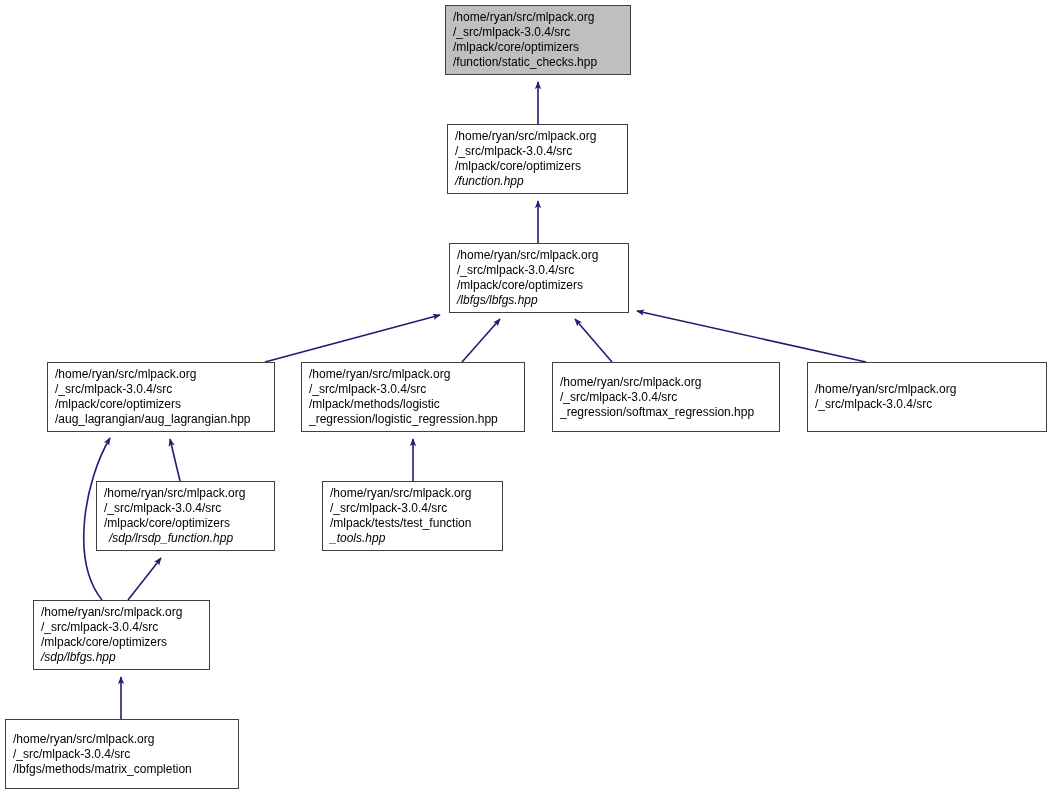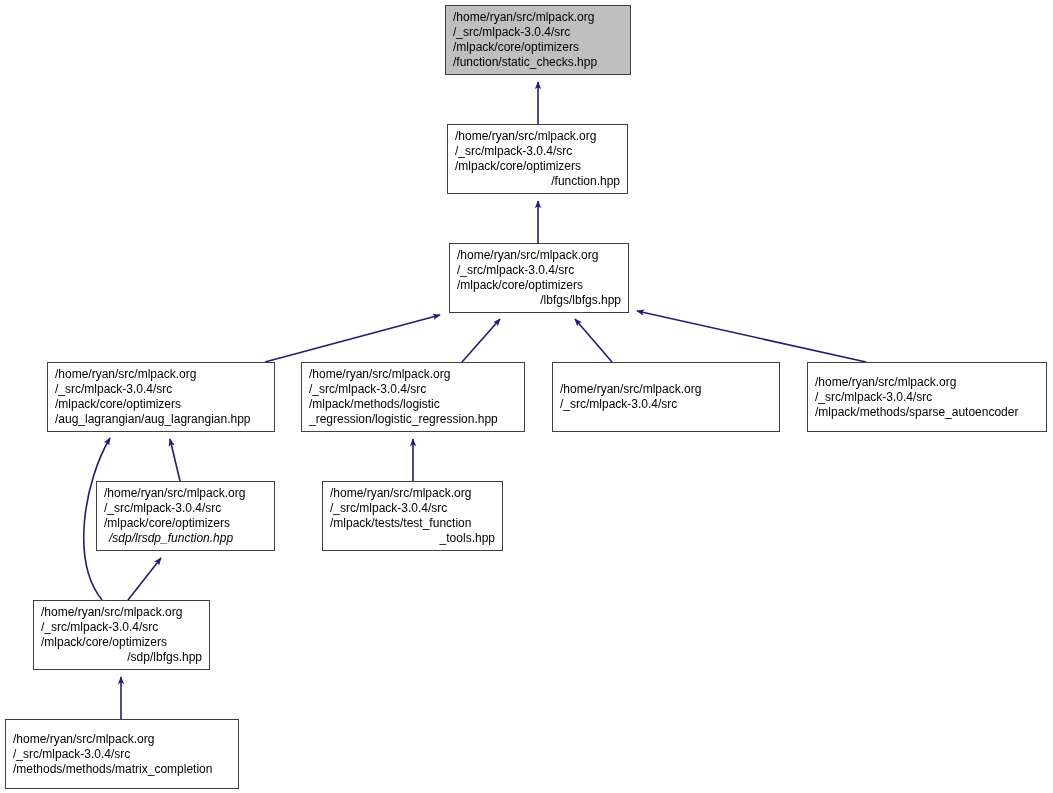--- a/index.html
+++ b/index.html
@@ -45,21 +45,22 @@
   .node .node-label {
     font-family: "Liberation Sans", sans-serif;
     font-size: 12px;
     line-height: 15px;
     color: #000000;
     white-space: pre;
     text-align: left;
     padding: 0 7px;
   }
   .node .node-label.center {
-    text-align: right;
+    text-align: left;
+    font-style: italic;
   }
   .node .node-label.pad-ind {
     padding-left: 12px;
     font-style: italic;
   }
 </style>
 </head>
 <body>
 
 <div id="graph-root" style="background: rgb(255, 255, 255);">
@@ -107,25 +108,25 @@
     </div>
     <div class="node" style="left: 301px; top: 362px; width: 224px; height: 70px; background: rgb(255, 255, 255); border-color: rgb(64, 64, 64);">
       <div class="node-label">/home/ryan/src/mlpack.org</div>
       <div class="node-label">/_src/mlpack-3.0.4/src</div>
       <div class="node-label">/mlpack/methods/logistic</div>
       <div class="node-label">_regression/logistic_regression.hpp</div>
     </div>
     <div class="node" style="left: 552px; top: 362px; width: 228px; height: 70px; background: rgb(255, 255, 255); border-color: rgb(64, 64, 64);">
       <div class="node-label">/home/ryan/src/mlpack.org</div>
       <div class="node-label">/_src/mlpack-3.0.4/src</div>
+      <div class="node-label">_regression/softmax_regression.hpp</div>
     </div>
     <div class="node" style="left: 807px; top: 362px; width: 240px; height: 70px; background: rgb(255, 255, 255); border-color: rgb(64, 64, 64);">
       <div class="node-label">/home/ryan/src/mlpack.org</div>
       <div class="node-label">/_src/mlpack-3.0.4/src</div>
-      <div class="node-label">/mlpack/methods/sparse_autoencoder</div>
     </div>
     <div class="node" style="left: 96px; top: 481px; width: 179px; height: 70px; background: rgb(255, 255, 255); border-color: rgb(64, 64, 64);">
       <div class="node-label">/home/ryan/src/mlpack.org</div>
       <div class="node-label">/_src/mlpack-3.0.4/src</div>
       <div class="node-label">/mlpack/core/optimizers</div>
       <div class="node-label pad-ind">/sdp/lrsdp_function.hpp</div>
     </div>
     <div class="node" style="left: 322px; top: 481px; width: 181px; height: 70px; background: rgb(255, 255, 255); border-color: rgb(64, 64, 64);">
       <div class="node-label">/home/ryan/src/mlpack.org</div>
       <div class="node-label">/_src/mlpack-3.0.4/src</div>
@@ -134,15 +135,15 @@
     </div>
     <div class="node" style="left: 33px; top: 600px; width: 177px; height: 70px; background: rgb(255, 255, 255); border-color: rgb(64, 64, 64);">
       <div class="node-label">/home/ryan/src/mlpack.org</div>
       <div class="node-label">/_src/mlpack-3.0.4/src</div>
       <div class="node-label">/mlpack/core/optimizers</div>
       <div class="node-label center">/sdp/lbfgs.hpp</div>
     </div>
     <div class="node" style="left: 5px; top: 719px; width: 234px; height: 70px; background: rgb(255, 255, 255); border-color: rgb(64, 64, 64);">
       <div class="node-label">/home/ryan/src/mlpack.org</div>
       <div class="node-label">/_src/mlpack-3.0.4/src</div>
-      <div class="node-label">/methods/methods/matrix_completion</div>
+      <div class="node-label">/lbfgs/methods/matrix_completion</div>
     </div>
   </div>
 
 </body></html>

